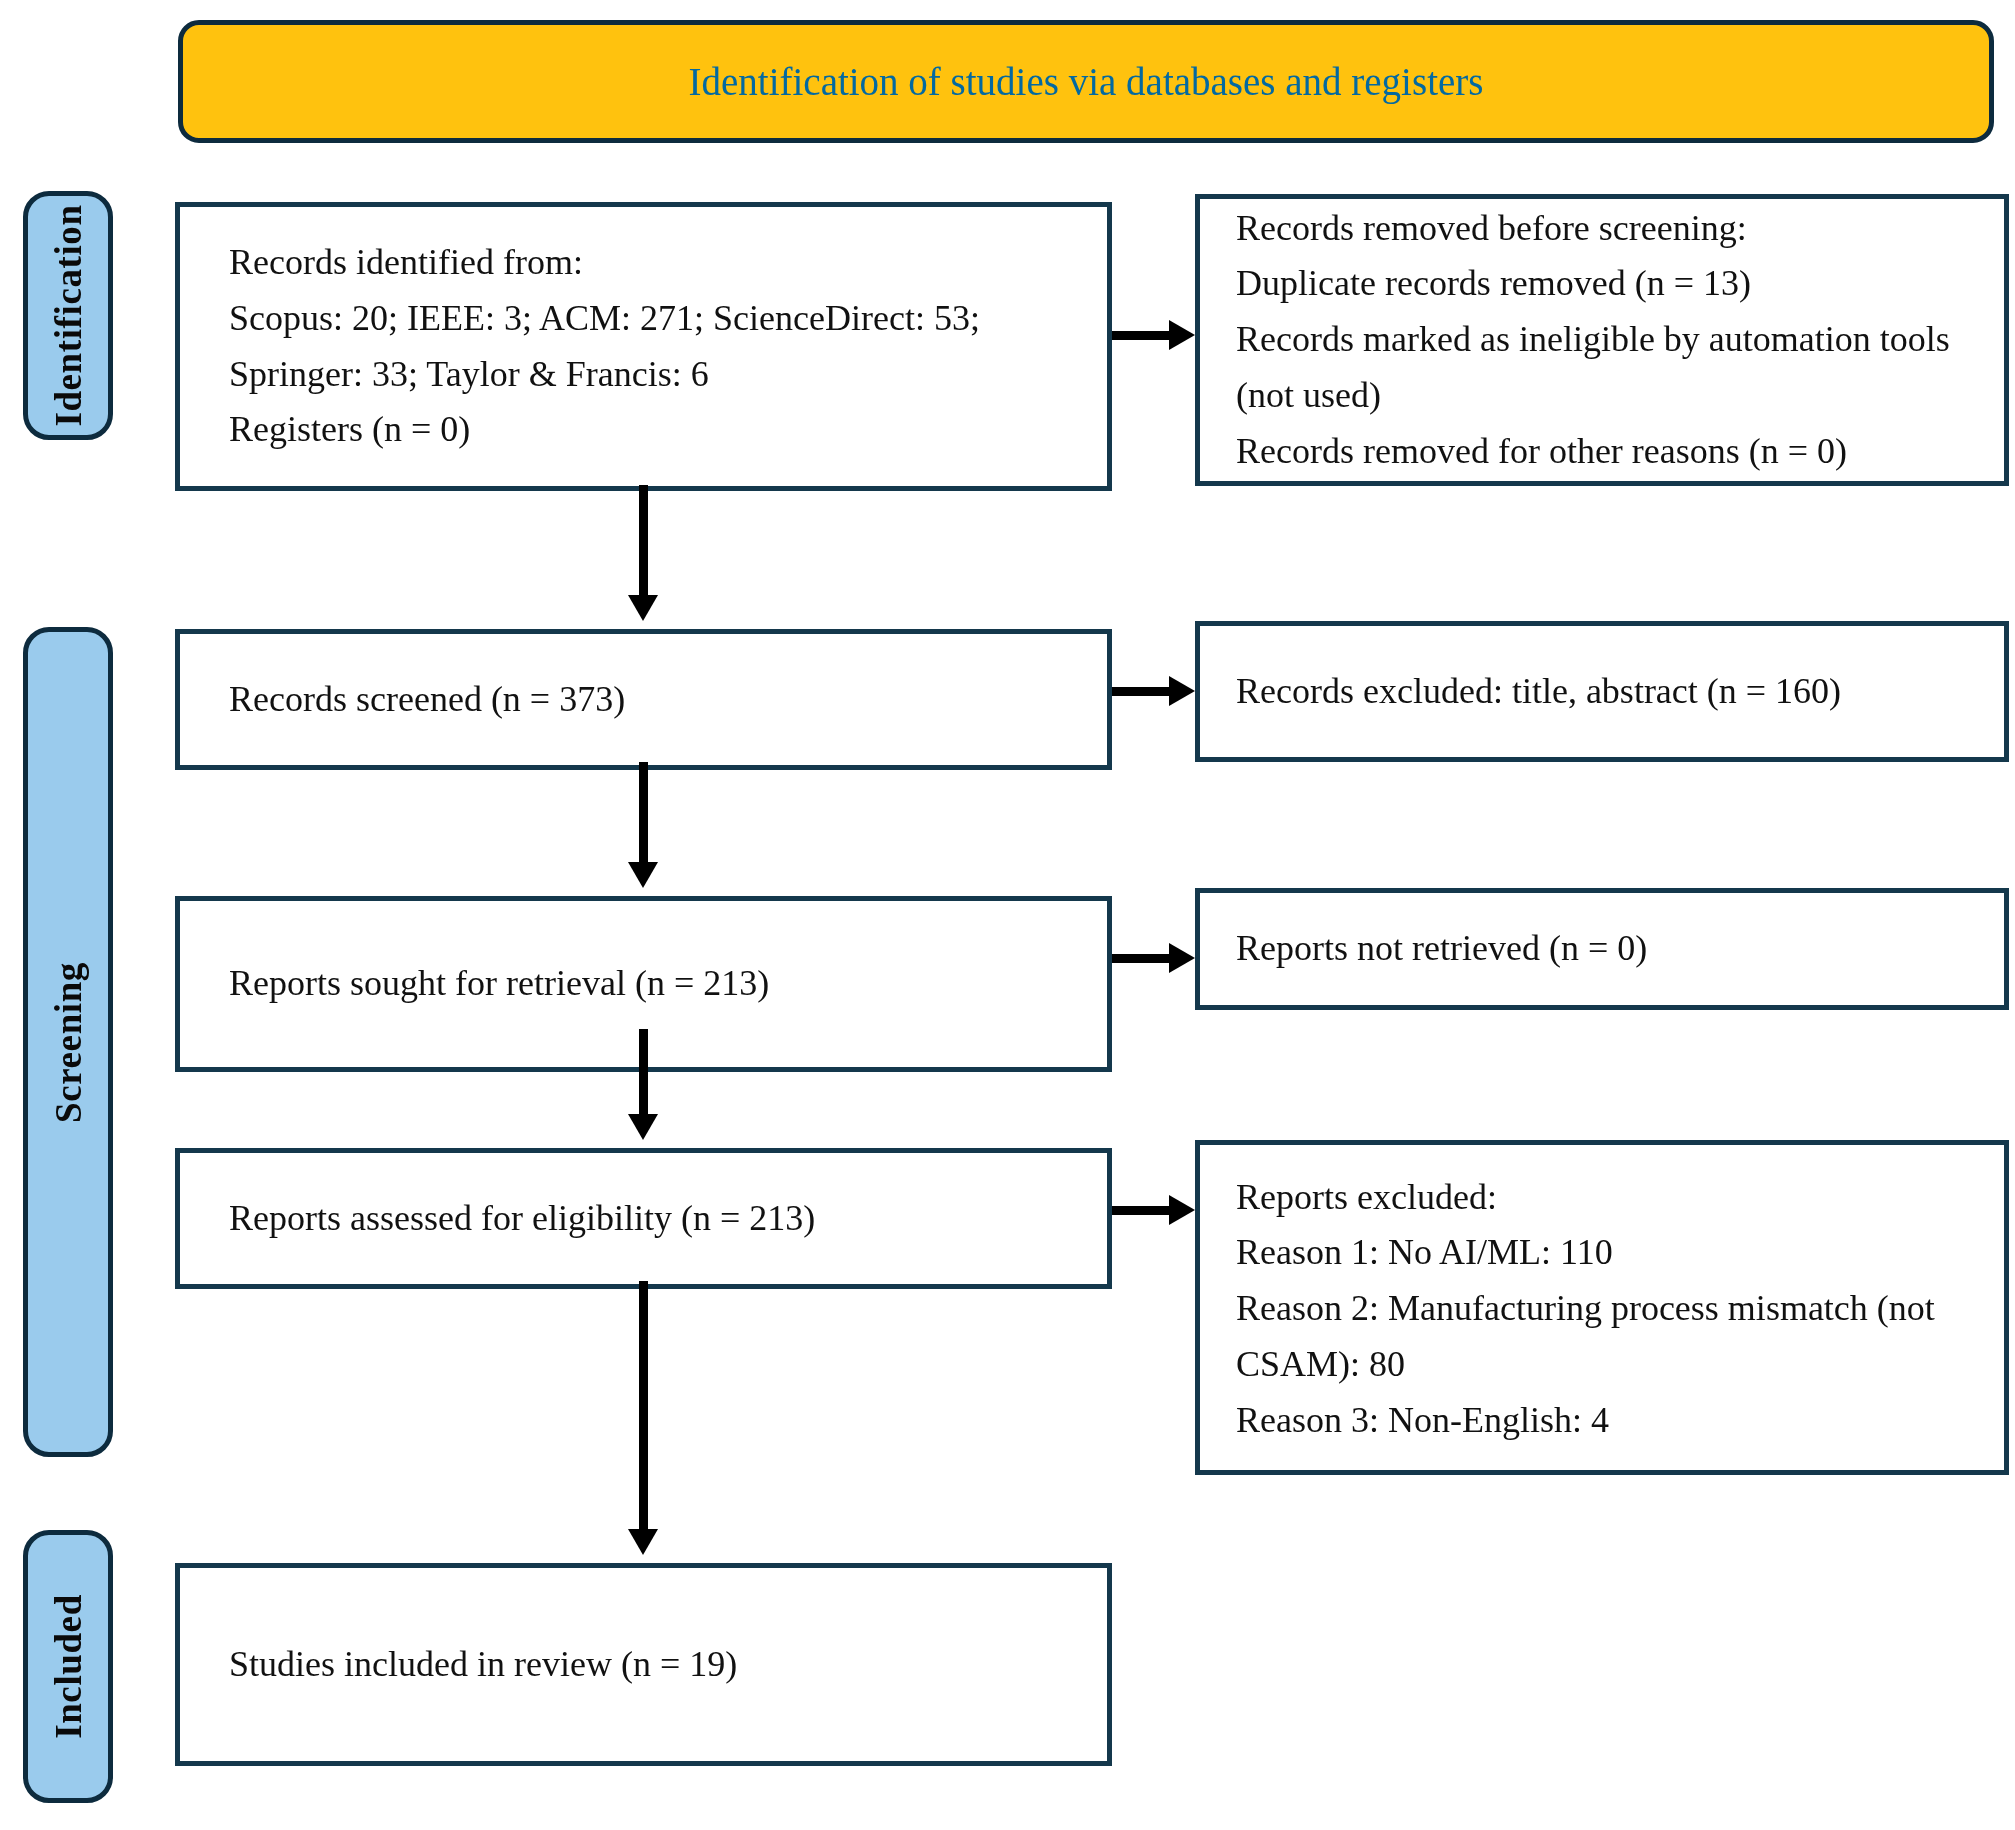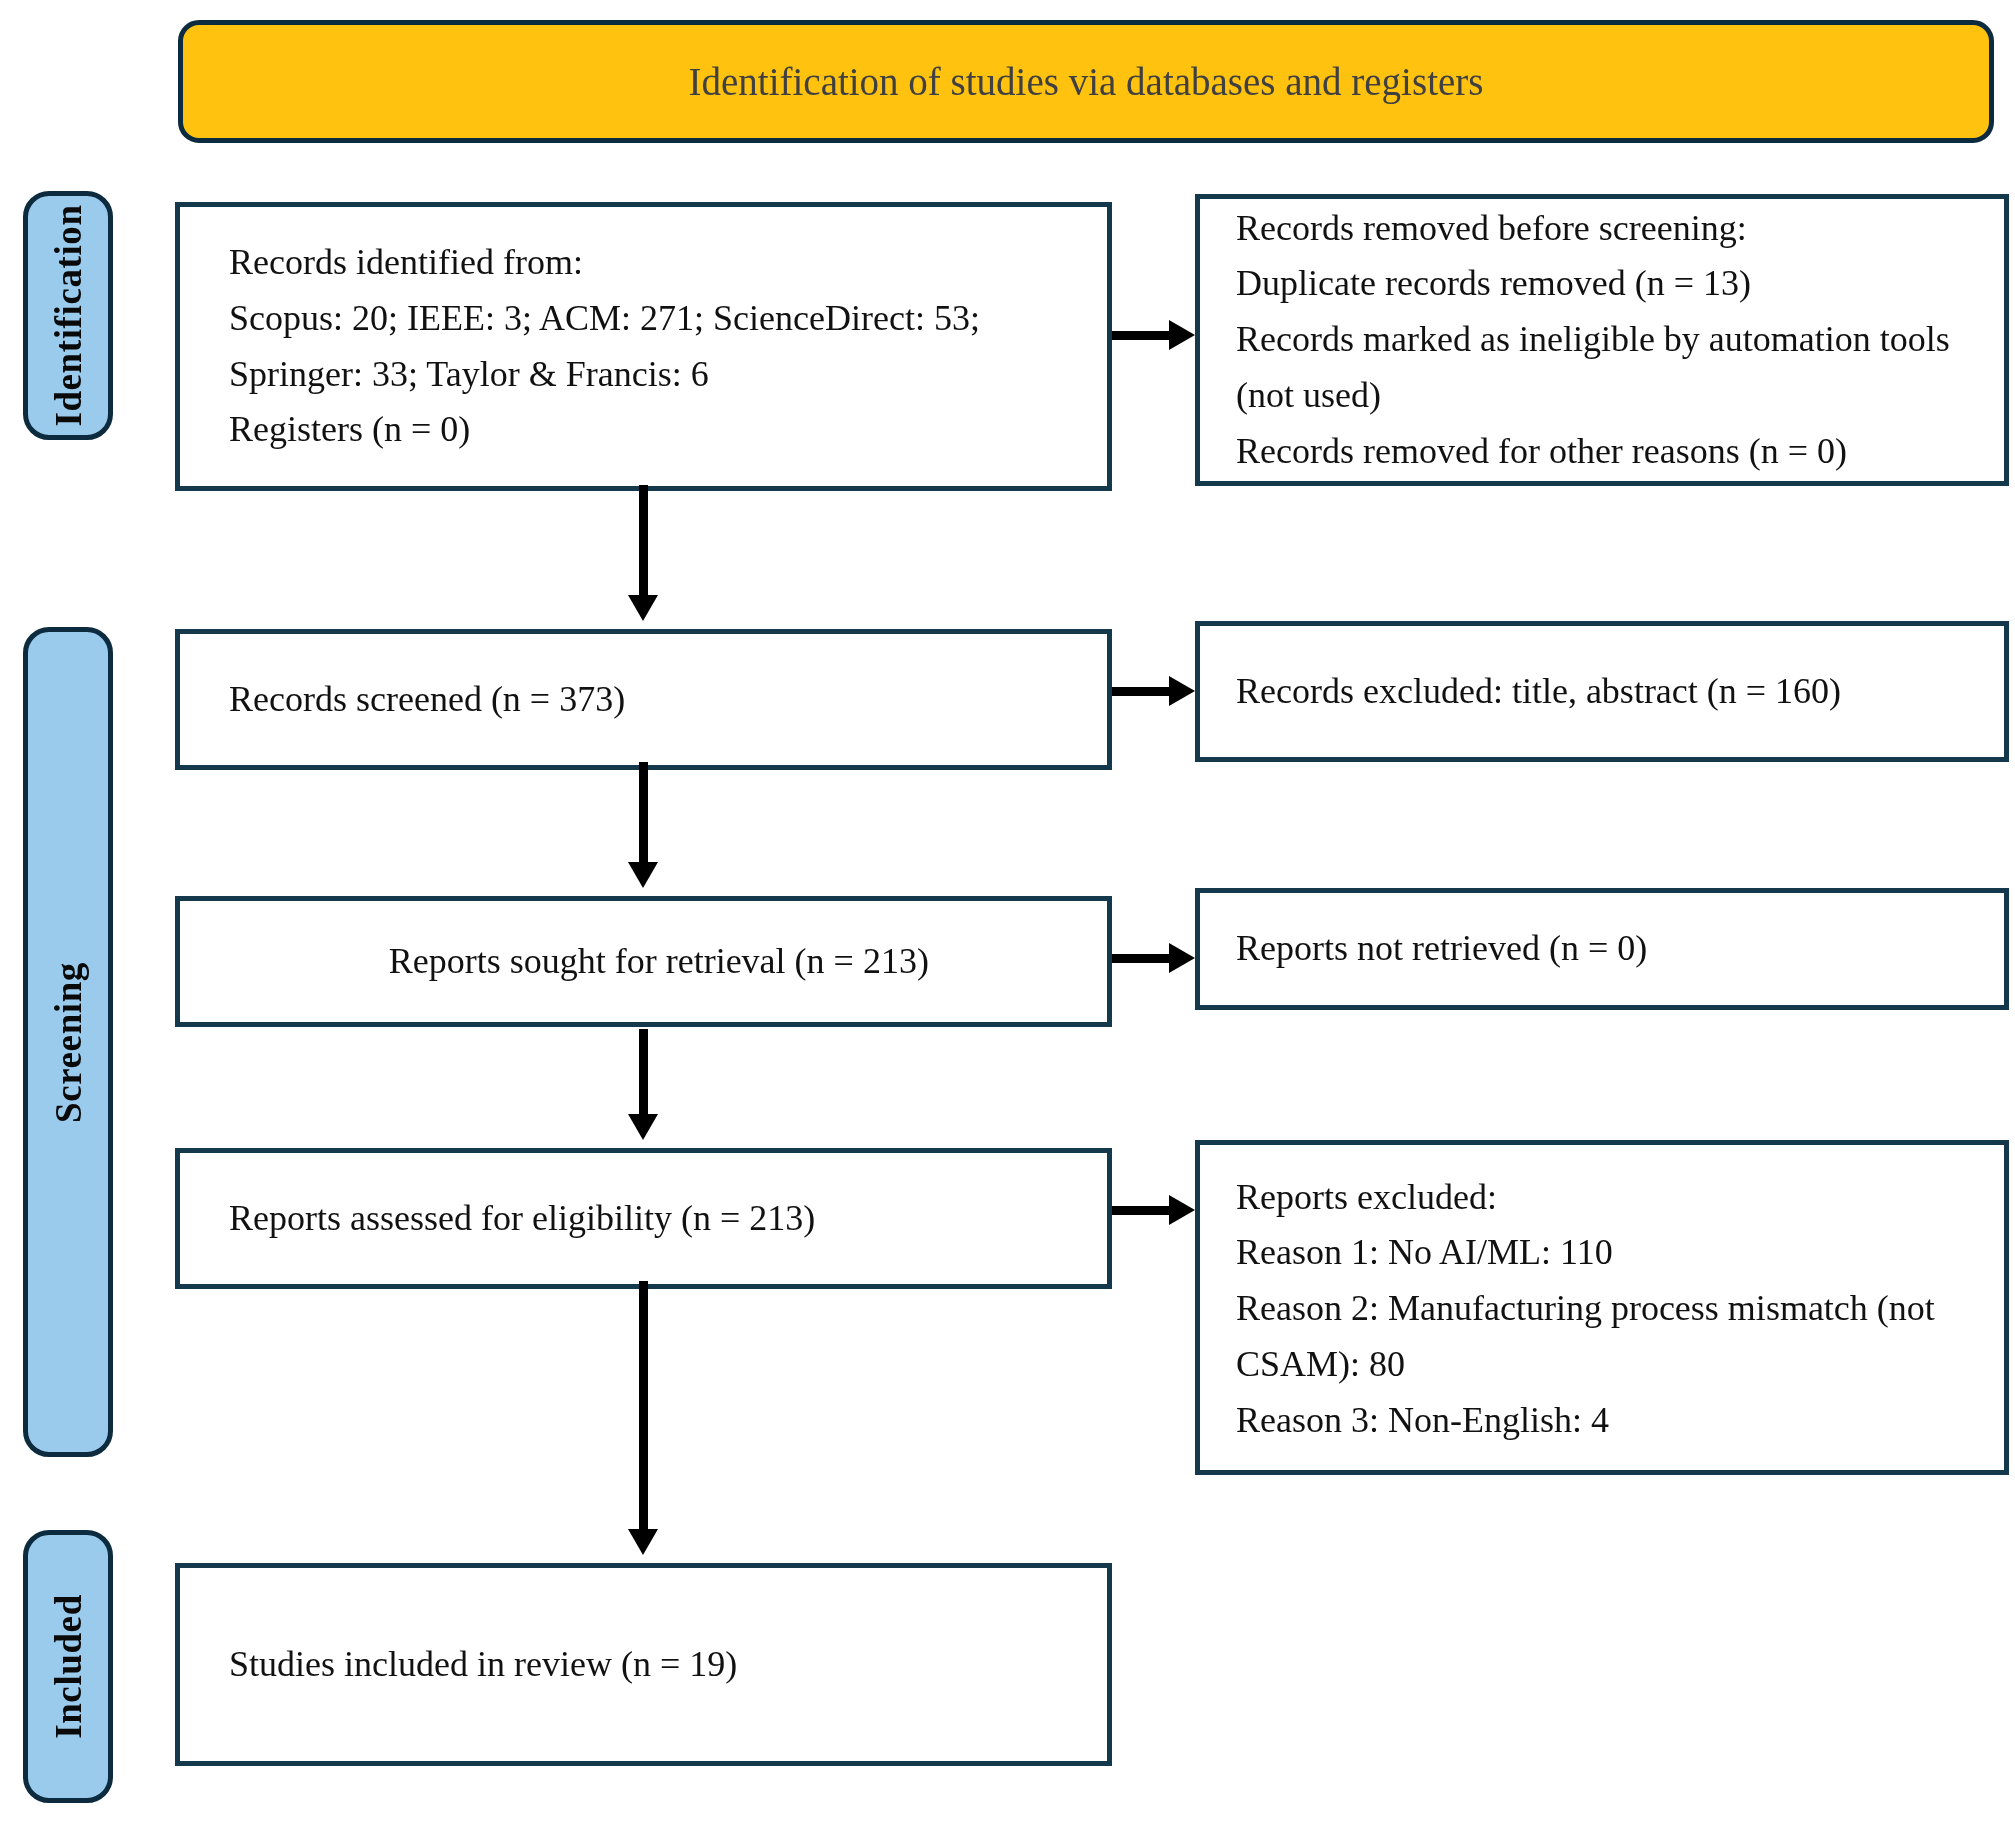--- a/index.html
+++ b/index.html
@@ -10,21 +10,21 @@
     background:#ffffff;
     font-family:"Liberation Serif","DejaVu Serif",serif;
     color:#111111;
   }
   
   .banner{
     position:absolute;left:178px;top:19.7px;width:1816px;height:123px;
     background:#FFC20E;border:5.5px solid #0D2B3E;border-radius:21px;
     box-sizing:border-box;display:flex;align-items:center;justify-content:center;
   }
-  .banner span{font-size:39px;color:#404040;}
+  .banner span{font-size:39px;color:#0369a1;}
   
   .stage-label{
     position:absolute;left:23px;width:90px;
     background:#9ACBED;border:5.5px solid #0D2B3E;border-radius:26px;
     box-sizing:border-box;display:flex;align-items:center;justify-content:center;
   }
   .stage-label span{
     transform:rotate(-90deg);white-space:nowrap;
     font-size:37px;font-weight:bold;color:#0a0a0a;letter-spacing:0.6px;
   }
@@ -37,21 +37,21 @@
     box-sizing:border-box;display:flex;flex-direction:column;justify-content:center;
     font-size:36px;line-height:1.55;
   }
   .fbox .line{width:100%;}
   .col-left{left:175px;width:937px;padding-left:49px;padding-right:18.4px;margin-top:8px;}
   .col-right{left:1195px;width:814px;padding-left:36px;padding-right:14.7px;}
   #box-records-identified{top:194px;height:289px;}
   #box-records-removed{top:194px;height:292px;}
   #box-records-screened{top:621px;height:141px;}
   #box-records-excluded{top:621px;height:141px;}
-  #box-reports-sought{top:888px;height:131px;text-align:center;}
+  #box-reports-sought{top:888px;height:176px;}
   #box-reports-not-retrieved{top:888px;height:122px;}
   #box-reports-assessed{top:1140px;height:141px;}
   #box-reports-excluded{top:1140px;height:335px;justify-content:flex-start;padding-top:24.6px;}
   #box-studies-included{top:1555px;height:203px;}
   
   .vshaft{position:absolute;left:639px;width:8.6px;background:#000000;}
   .vhead{
     position:absolute;left:628px;width:0;height:0;
     border-left:15.4px solid transparent;border-right:15.4px solid transparent;
     border-top:26px solid #000000;

